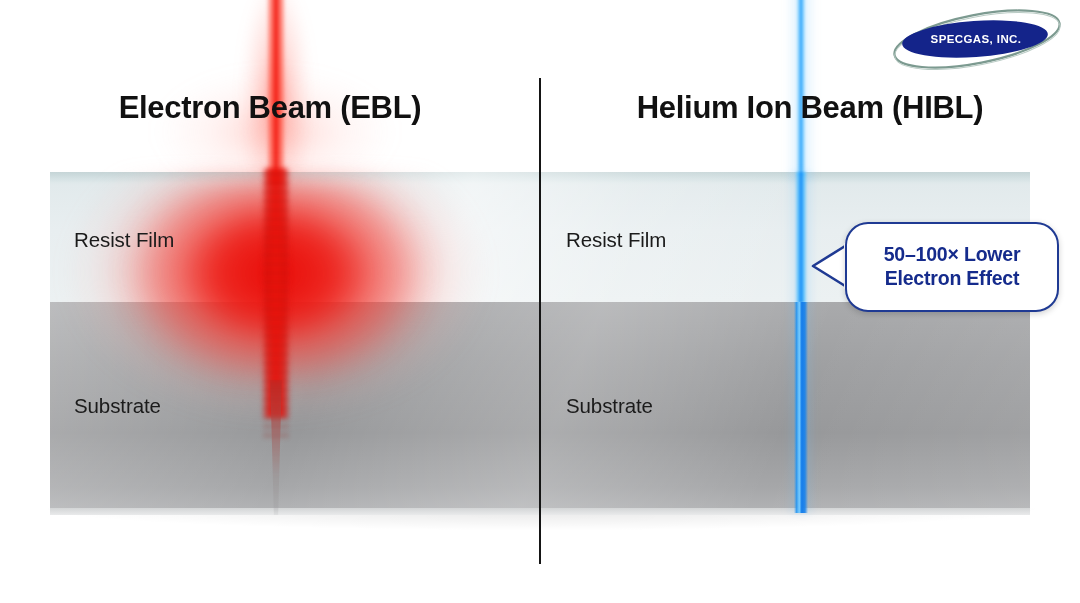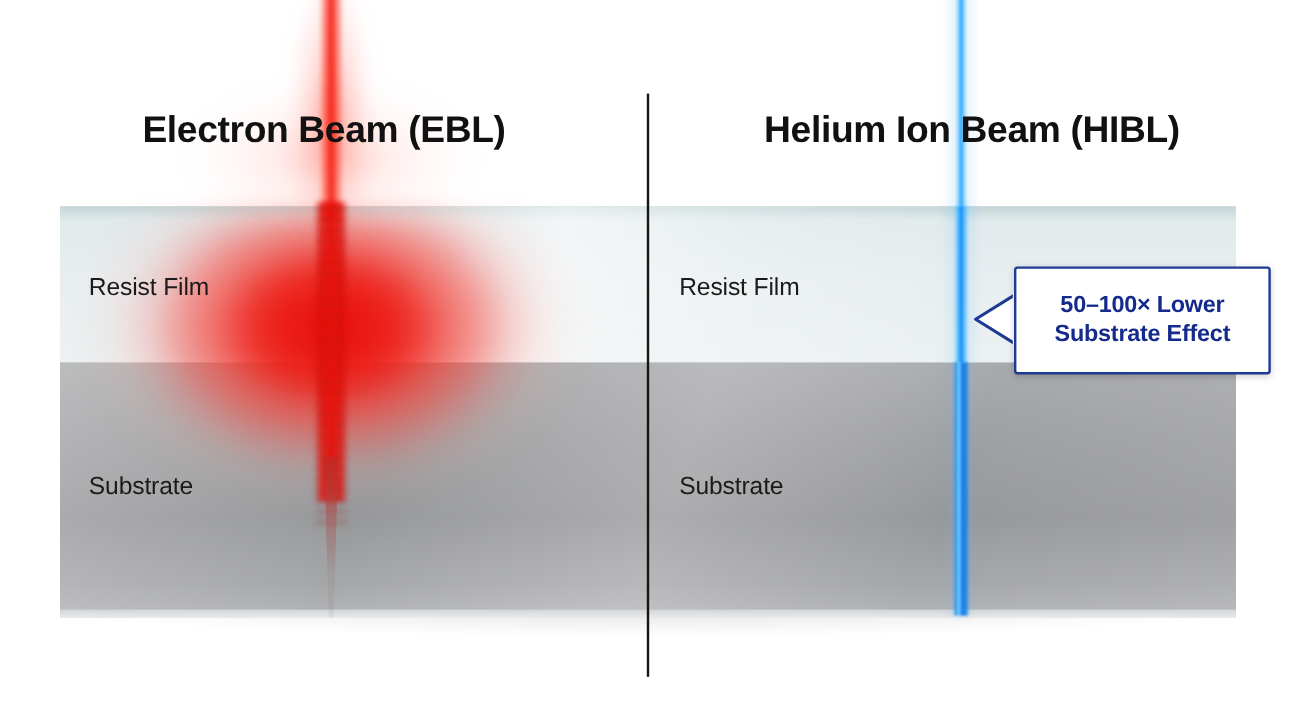--- a/index.html
+++ b/index.html
@@ -347,21 +347,21 @@
 
   
   .callout {
     position: absolute;
     left: 845px;
     top: 222px;
     width: 210px;
     height: 86px;
     background: #ffffff;
     border: 2.6px solid #1f3a93;
-    border-radius: 3px;
+    border-radius: 23px;
     box-shadow: 0 2px 6px rgba(0,0,0,0.18);
     display: flex;
     align-items: center;
     justify-content: center;
   }
   .callout-text {
     color: #152b8c;
     font-size: 19.5px;
     font-weight: bold;
     line-height: 1.22;
@@ -434,18 +434,26 @@
   <div class="title right">Helium Ion Beam (HIBL)</div>
   <div class="title left">Electron Beam (EBL)</div>
 
   <svg class="callout-tail" viewBox="0 0 42 54">
     <path d="M40 4 L3 27 L40 50 Z" fill="#ffffff" stroke="#1f3a93" stroke-width="2.6" stroke-linejoin="round"></path>
     <rect x="34" y="4" width="10" height="46" fill="#ffffff"></rect>
   </svg>
   <div class="callout">
     <div class="callout-text">
       <span>50–100× Lower</span><br>
-      <span>Substrate Effect</span>
+      <span>Electron Effect</span>
     </div>
   </div>
 
+  <div class="logo">
+    <svg viewBox="0 0 182 62">
+      <ellipse cx="91" cy="31" rx="84" ry="24" fill="none" stroke="#7c9a90" stroke-width="2.2" transform="rotate(-11 91 31)"></ellipse>
+      <ellipse cx="91" cy="31" rx="84" ry="24" fill="none" stroke="#b9cbc4" stroke-width="1" transform="rotate(-11 91 31) translate(0 2)"></ellipse>
+      <ellipse cx="89" cy="31" rx="73" ry="18" fill="#14248a" transform="rotate(-4 89 31)"></ellipse>
+    </svg>
+    <div class="logo-text">SPECGAS, INC.</div>
+  </div>
 
 </div>
 
 </body></html>

